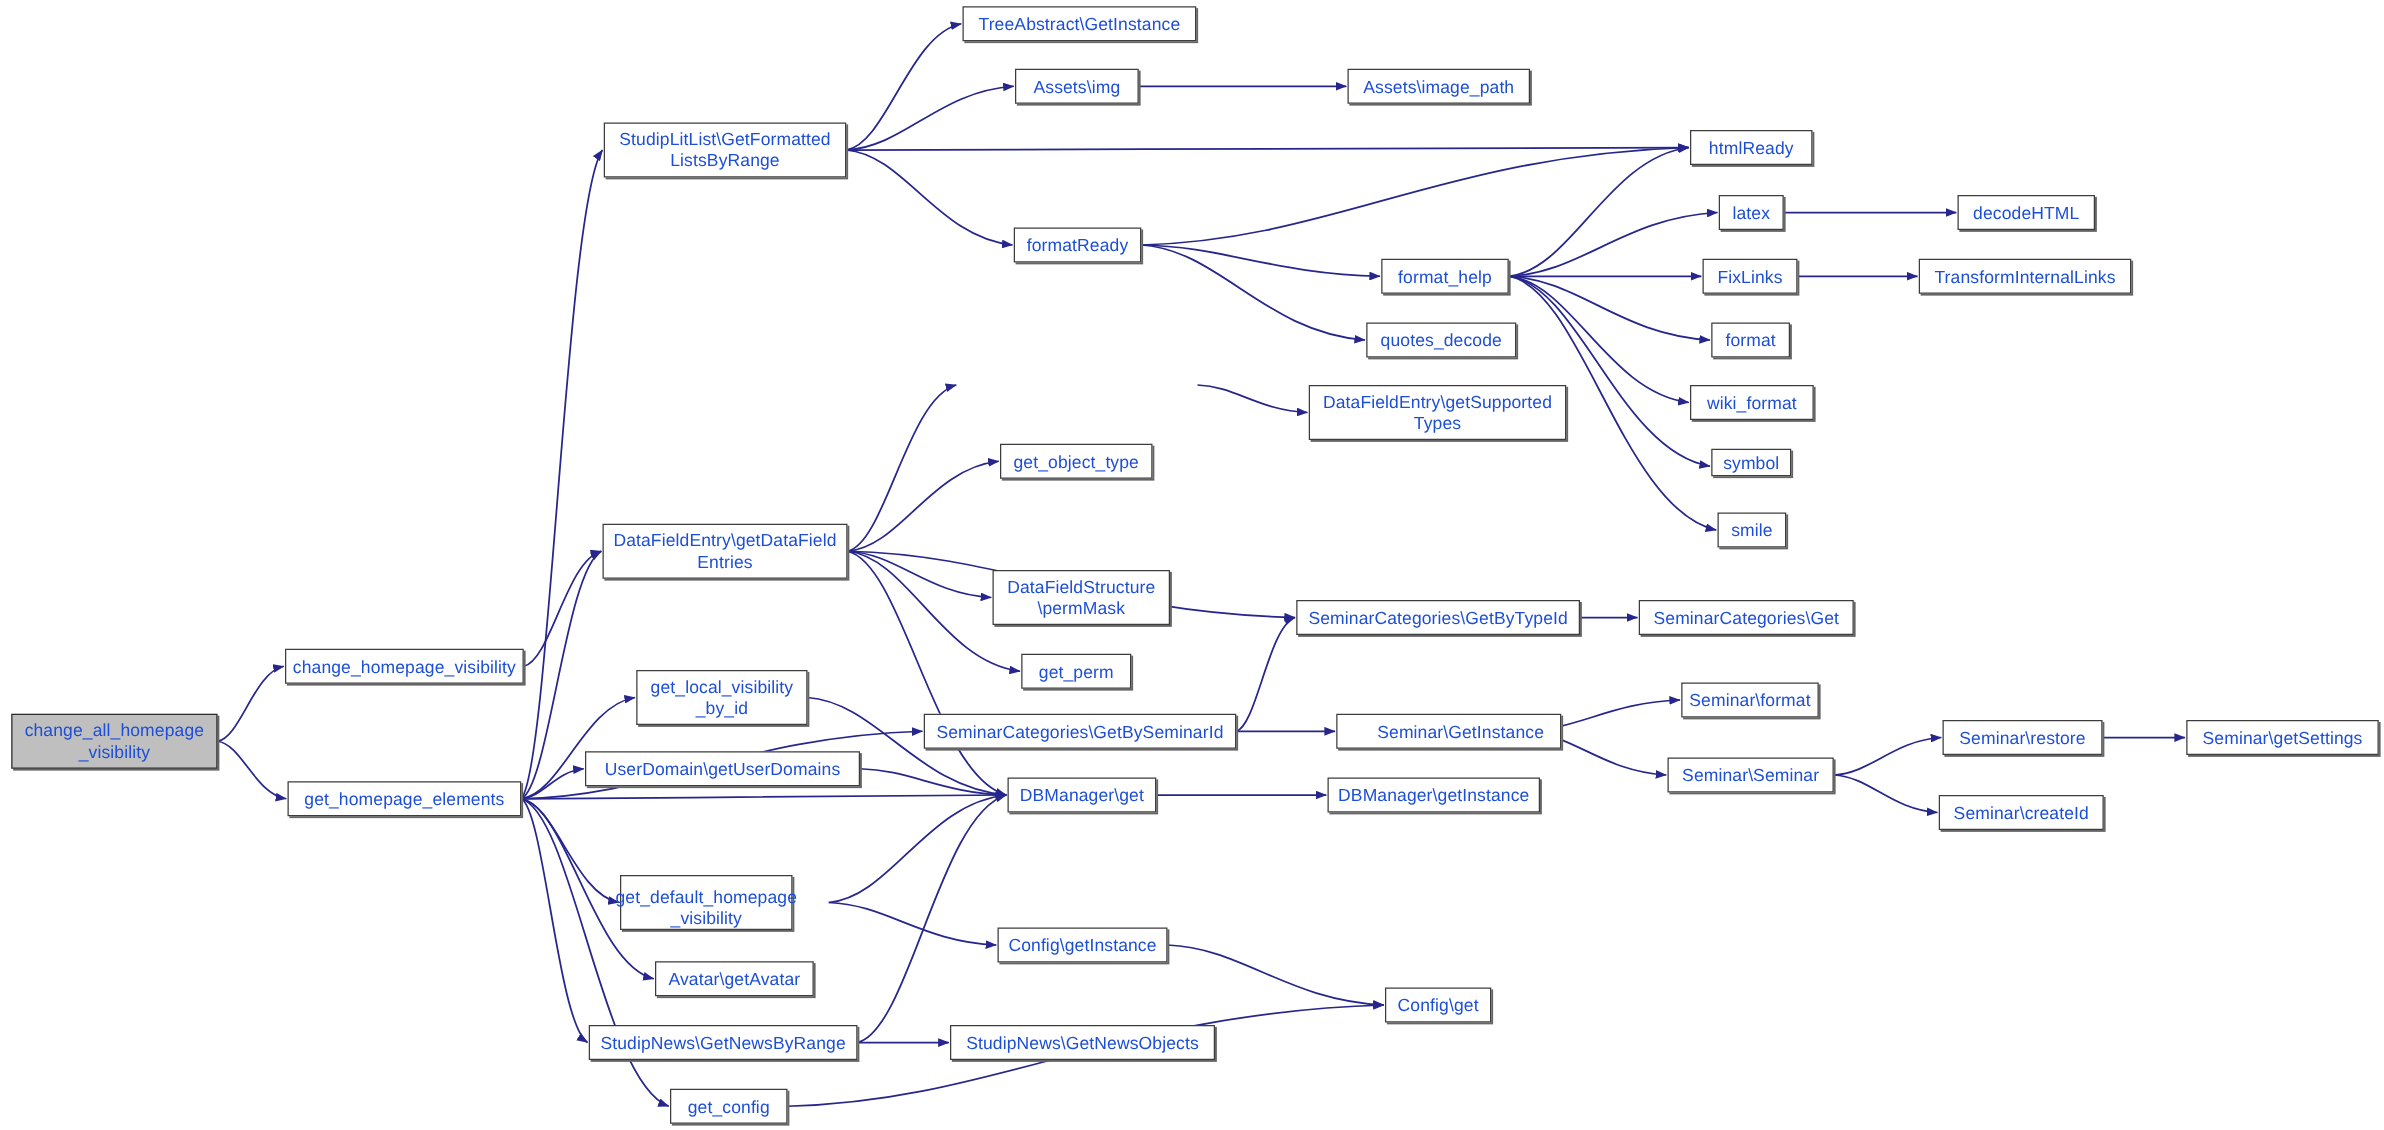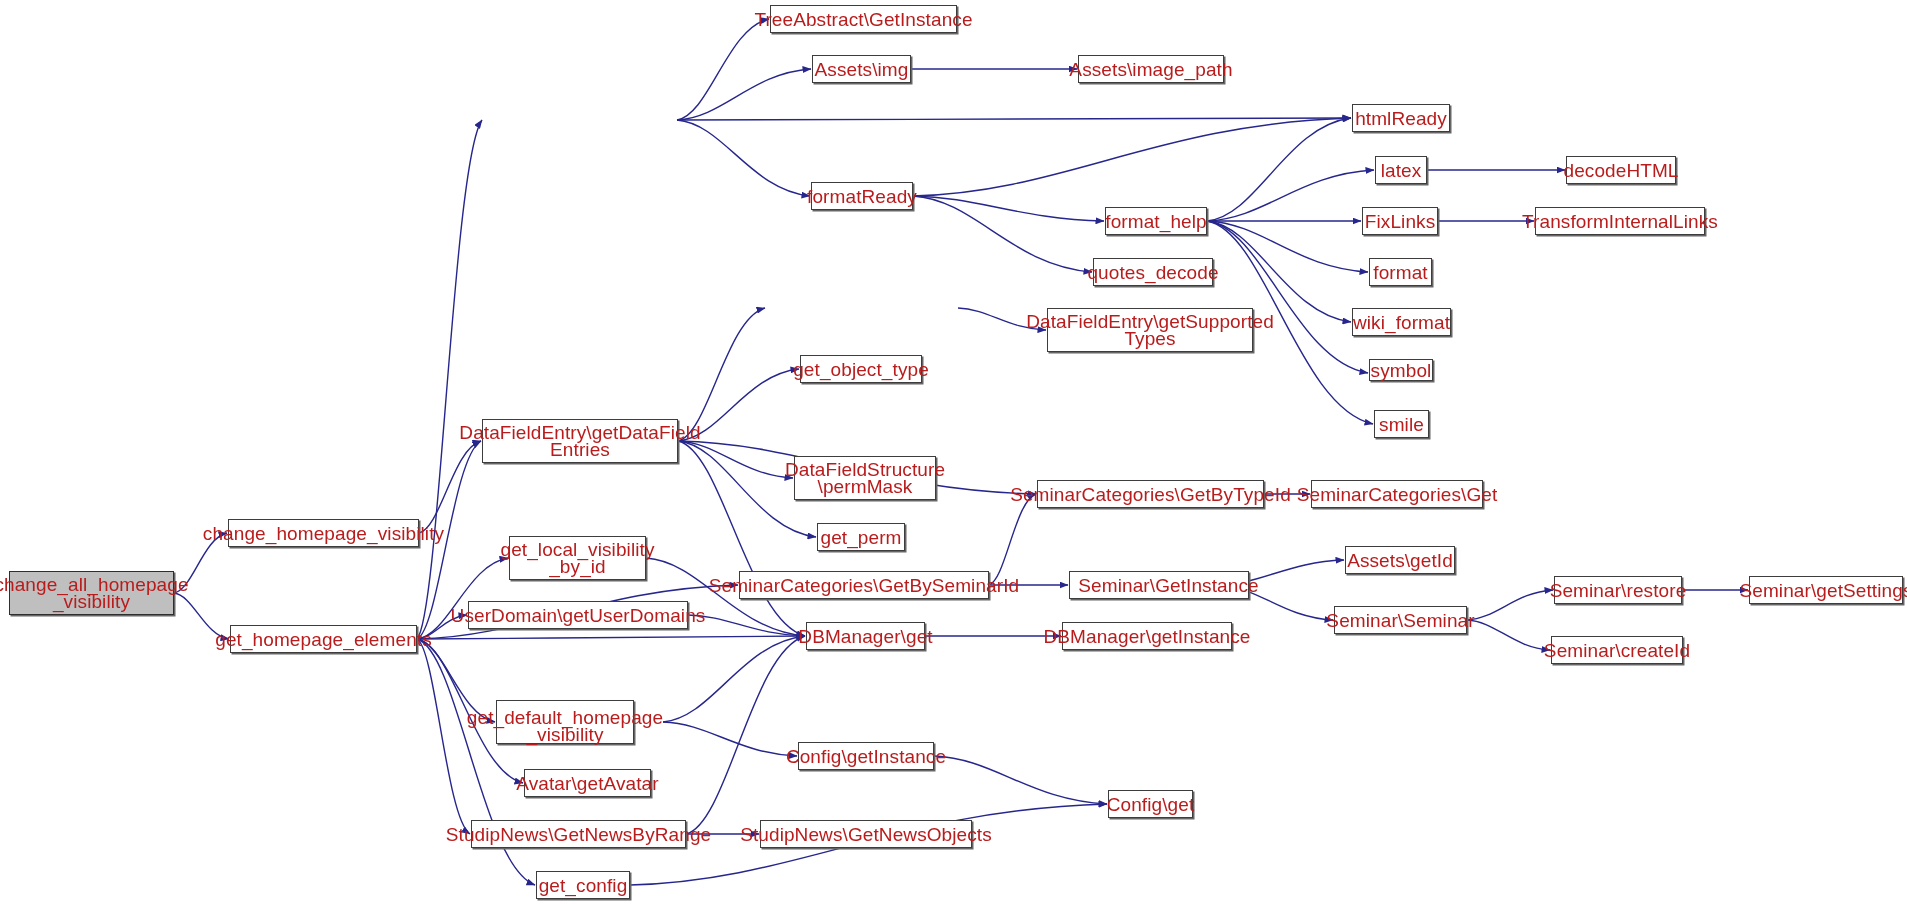--- a/index.html
+++ b/index.html
@@ -22,26 +22,26 @@
     top: 0;
     width: 1907px;
     height: 904px;
     pointer-events: none;
   }
   .node {
     position: absolute;
     box-sizing: border-box;
     border: 1px solid #3d3d3d;
     background: #ffffff;
-    color: #b91c1c;
+    color: #1d4ed8;
     display: flex;
     align-items: center;
     justify-content: center;
     text-align: center;
-    font-size: 19px;
+    font-size: 14px;
     line-height: 17px;
     letter-spacing: 0.1px;
     white-space: pre-line;
     box-shadow: 1.5px 1.5px 0 0 #666666;
     z-index: 5;
   }
   .node.root {
     background: #bfbfbf;
     border-color: #2e2e2e;
   }
@@ -111,20 +111,22 @@
         <path d="M 1438 221 C 1471.6 221, 1490.8 221, 1534 221" fill="none" stroke="#26268c" stroke-width="1.4" marker-end="url(#arrowhead)"></path>
         <path d="M 1467 620 C 1497.1 618.5, 1514.3 592.4, 1553 590" fill="none" stroke="#26268c" stroke-width="1.4" marker-end="url(#arrowhead)"></path>
         <path d="M 1467 620 C 1496.05 621.5, 1512.65 647.6, 1550 650" fill="none" stroke="#26268c" stroke-width="1.4" marker-end="url(#arrowhead)"></path>
         <path d="M 1682 590 C 1705.1 590, 1718.3 590, 1748 590" fill="none" stroke="#26268c" stroke-width="1.4" marker-end="url(#arrowhead)"></path>
       </g>
   </svg>
 <div class="node root" style="left: 9px; top: 571px; width: 165px; height: 44px;"><span>change_all_homepage
 _visibility</span></div>
     <div class="node" style="left: 228px; top: 519px; width: 191px; height: 28px;"><span>change_homepage_visibility</span></div>
     <div class="node" style="left: 230px; top: 625px; width: 187px; height: 28px;"><span>get_homepage_elements</span></div>
+    <div class="node" style="left: 483px; top: 98px; width: 194px; height: 44px;"><span>StudipLitList\GetFormatted
+ListsByRange</span></div>
     <div class="node" style="left: 482px; top: 419px; width: 196px; height: 44px;"><span>DataFieldEntry\getDataField
 Entries</span></div>
     <div class="node" style="left: 509px; top: 536px; width: 137px; height: 44px;"><span>get_local_visibility
 _by_id</span></div>
     <div class="node" style="left: 468px; top: 601px; width: 220px; height: 28px;"><span>UserDomain\getUserDomains</span></div>
     <div class="node" style="left: 496px; top: 700px; width: 138px; height: 44px; align-items: flex-end;"><span>get_default_homepage
 _visibility</span></div>
     <div class="node" style="left: 524px; top: 769px; width: 127px; height: 28px;"><span>Avatar\getAvatar</span></div>
     <div class="node" style="left: 471px; top: 820px; width: 215px; height: 28px;"><span>StudipNews\GetNewsByRange</span></div>
     <div class="node" style="left: 536px; top: 871px; width: 94px; height: 28px;"><span>get_config</span></div>
@@ -149,20 +151,20 @@
     <div class="node" style="left: 1062px; top: 622px; width: 170px; height: 28px;"><span>DBManager\getInstance</span></div>
     <div class="node" style="left: 1108px; top: 790px; width: 85px; height: 28px;"><span>Config\get</span></div>
     <div class="node" style="left: 1352px; top: 104px; width: 98px; height: 28px;"><span>htmlReady</span></div>
     <div class="node" style="left: 1375px; top: 156px; width: 52px; height: 28px;"><span>latex</span></div>
     <div class="node" style="left: 1362px; top: 207px; width: 76px; height: 28px;"><span>FixLinks</span></div>
     <div class="node" style="left: 1369px; top: 258px; width: 63px; height: 28px;"><span>format</span></div>
     <div class="node" style="left: 1352px; top: 308px; width: 99px; height: 28px;"><span>wiki_format</span></div>
     <div class="node" style="left: 1369px; top: 359px; width: 64px; height: 22px;"><span>symbol</span></div>
     <div class="node" style="left: 1374px; top: 410px; width: 55px; height: 28px;"><span>smile</span></div>
     <div class="node" style="left: 1311px; top: 480px; width: 172px; height: 28px;"><span>SeminarCategories\Get</span></div>
-    <div class="node" style="left: 1345px; top: 546px; width: 110px; height: 28px;"><span>Assets\getId</span></div>
+    <div class="node" style="left: 1345px; top: 546px; width: 110px; height: 28px;"><span>Seminar\format</span></div>
     <div class="node" style="left: 1334px; top: 606px; width: 133px; height: 28px;"><span>Seminar\Seminar</span></div>
     <div class="node" style="left: 1566px; top: 156px; width: 110px; height: 28px;"><span>decodeHTML</span></div>
     <div class="node" style="left: 1535px; top: 207px; width: 170px; height: 28px;"><span>TransformInternalLinks</span></div>
     <div class="node" style="left: 1554px; top: 576px; width: 128px; height: 28px;"><span>Seminar\restore</span></div>
     <div class="node" style="left: 1551px; top: 636px; width: 132px; height: 28px;"><span>Seminar\createId</span></div>
     <div class="node" style="left: 1749px; top: 576px; width: 154px; height: 28px;"><span>Seminar\getSettings</span></div>
   </div>
 
 </body></html>

